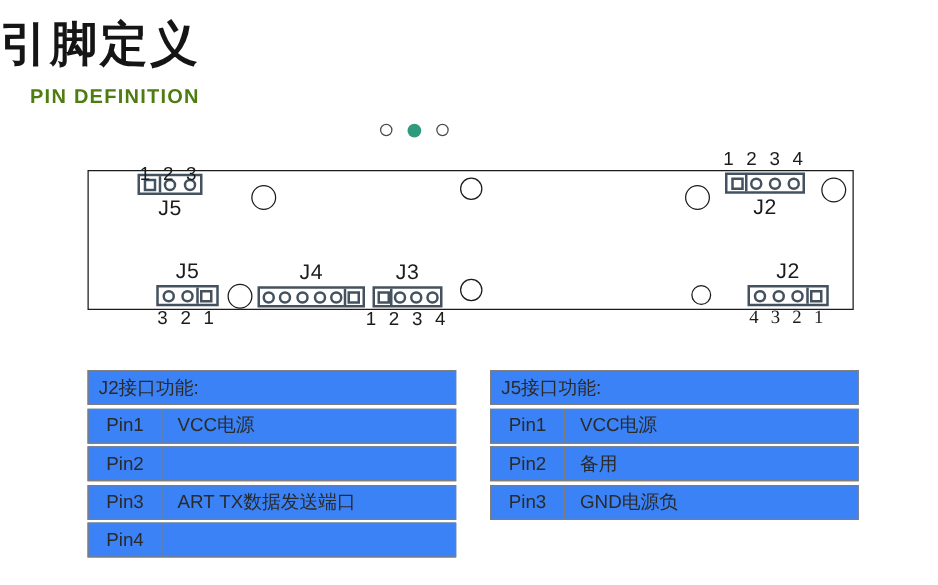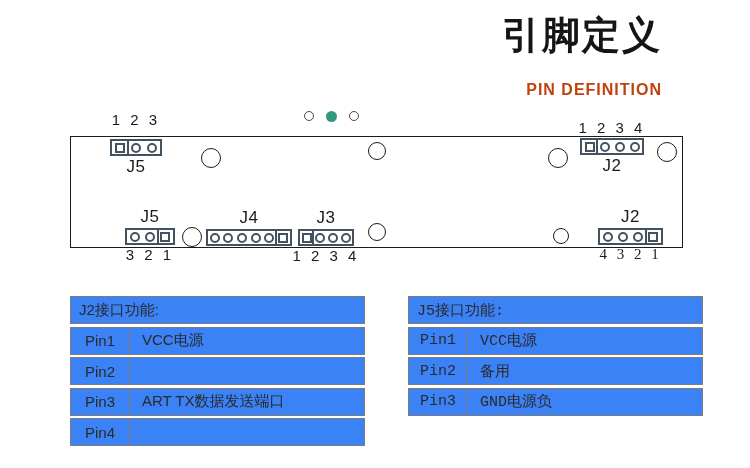--- a/index.html
+++ b/index.html
@@ -1,22 +1,22 @@
 <!DOCTYPE html>
 <html><head>
 <meta charset="utf-8">
 <style>
   html,body{margin:0;padding:0;background:#fff;}
   .page{position:relative;width:750px;height:468px;background:#fff;overflow:hidden;
         font-family:"Liberation Sans","DejaVu Sans",sans-serif;color:#222;}
 
   
-  .hdr{position:absolute;top:0;left:0;width:662px;text-align:right;}
+  .hdr{position:absolute;top:0;left:0;width:662px;text-align:left;}
   .title{margin:10px 0 0;font-size:38px;font-weight:bold;color:#151515;letter-spacing:2px;}
-  .subtitle{margin-top:20px;font-size:16px;font-weight:600;color:#c2410c;letter-spacing:1px;}
+  .subtitle{margin-top:8px;font-size:16px;font-weight:600;color:#4d7c0f;letter-spacing:1px;padding-left:24px;}
   .dots{margin-top:12px;display:flex;justify-content:center;gap:12px;}
   .dot{width:10px;height:10px;border-radius:50%;border:1.5px solid #4a4a4a;background:#fff;box-sizing:border-box;}
   .dot.active{border:none;width:11px;height:11px;}
 
   
   .board-wrap{position:absolute;top:0;left:0;width:750px;height:275px;}
   .board-outline{position:absolute;left:70px;top:136px;width:613px;height:112px;
                  border:1.5px solid #1b1b1b;box-sizing:border-box;background:#fff;}
   .hole{position:absolute;border:1.6px solid #1b1b1b;border-radius:50%;background:#fff;box-sizing:border-box;}
   .conn{position:absolute;border:2.5px solid #44525f;background:#fff;box-sizing:border-box;
@@ -25,21 +25,21 @@
   .pin.circle{width:10px;height:10px;border-radius:50%;}
   .pin.square{width:10px;height:10px;}
   .divider{position:absolute;top:0;bottom:0;width:2px;background:#44525f;}
   .conn-label{position:absolute;white-space:nowrap;transform:translateX(-50%);color:#1b1b1b;}
   .conn-label.nums{font-size:15px;letter-spacing:3px;}
   .conn-label.cname{font-size:17px;letter-spacing:0.5px;}
 
   
   .ptable{position:absolute;width:295px;}
   .ptable.left{left:70px;top:296px;}
-  .ptable.right{left:408px;top:296px;font-family:Liberation Mono, monospace;}
+  .ptable.right{left:392px;top:296px;}
   .trow{border:1.5px solid #7d7d7d;background:#3b82f6;height:26px;margin-bottom:2.5px;
         display:flex;align-items:center;box-sizing:content-box;font-size:15px;color:#2a2a2a;}
   .trow.head{padding-left:8px;}
   .pin-cell{width:58px;flex:0 0 58px;text-align:right;border-right:1.5px solid #7d7d7d;
             align-self:stretch;display:flex;align-items:center;justify-content:center;}
   .desc-cell{padding-left:12px;}
 </style>
 </head>
 <body>
 
@@ -63,21 +63,21 @@
       <div class="hole" style="left: 657px; top: 142px; height: 20px; width: 20px;"></div>
       <div class="hole" style="left: 182px; top: 227px; height: 20px; width: 20px;"></div>
       <div class="hole" style="left: 368px; top: 223px; height: 18px; width: 18px;"></div>
       <div class="hole" style="left: 553px; top: 228px; height: 16px; width: 16px;"></div>
       <div class="conn" style="left: 110px; top: 139px; width: 52px; height: 17px; grid-template-columns: repeat(3, 1fr);">
         <span class="pin square"></span>
         <span class="pin circle"></span>
         <span class="pin circle"></span>
         <i class="divider" style="left: calc(33.3333% - 1px);"></i>
       </div>
-      <div class="conn-label nums" style="left: 136px; top: 111px;">1 2 3</div>
+      <div class="conn-label nums" style="left: 136px; top: 131px;">1 2 3</div>
       <div class="conn-label cname" style="left: 136px; top: 157px;">J5</div>
       <div class="conn" style="left: 580px; top: 138px; width: 64px; height: 17px; grid-template-columns: repeat(4, 1fr);">
         <span class="pin square"></span>
         <span class="pin circle"></span>
         <span class="pin circle"></span>
         <span class="pin circle"></span>
         <i class="divider" style="left: calc(25% - 1px);"></i>
       </div>
       <div class="conn-label nums" style="left: 612px; top: 119px;">1 2 3 4</div>
       <div class="conn-label cname" style="left: 612px; top: 156px;">J2</div>

